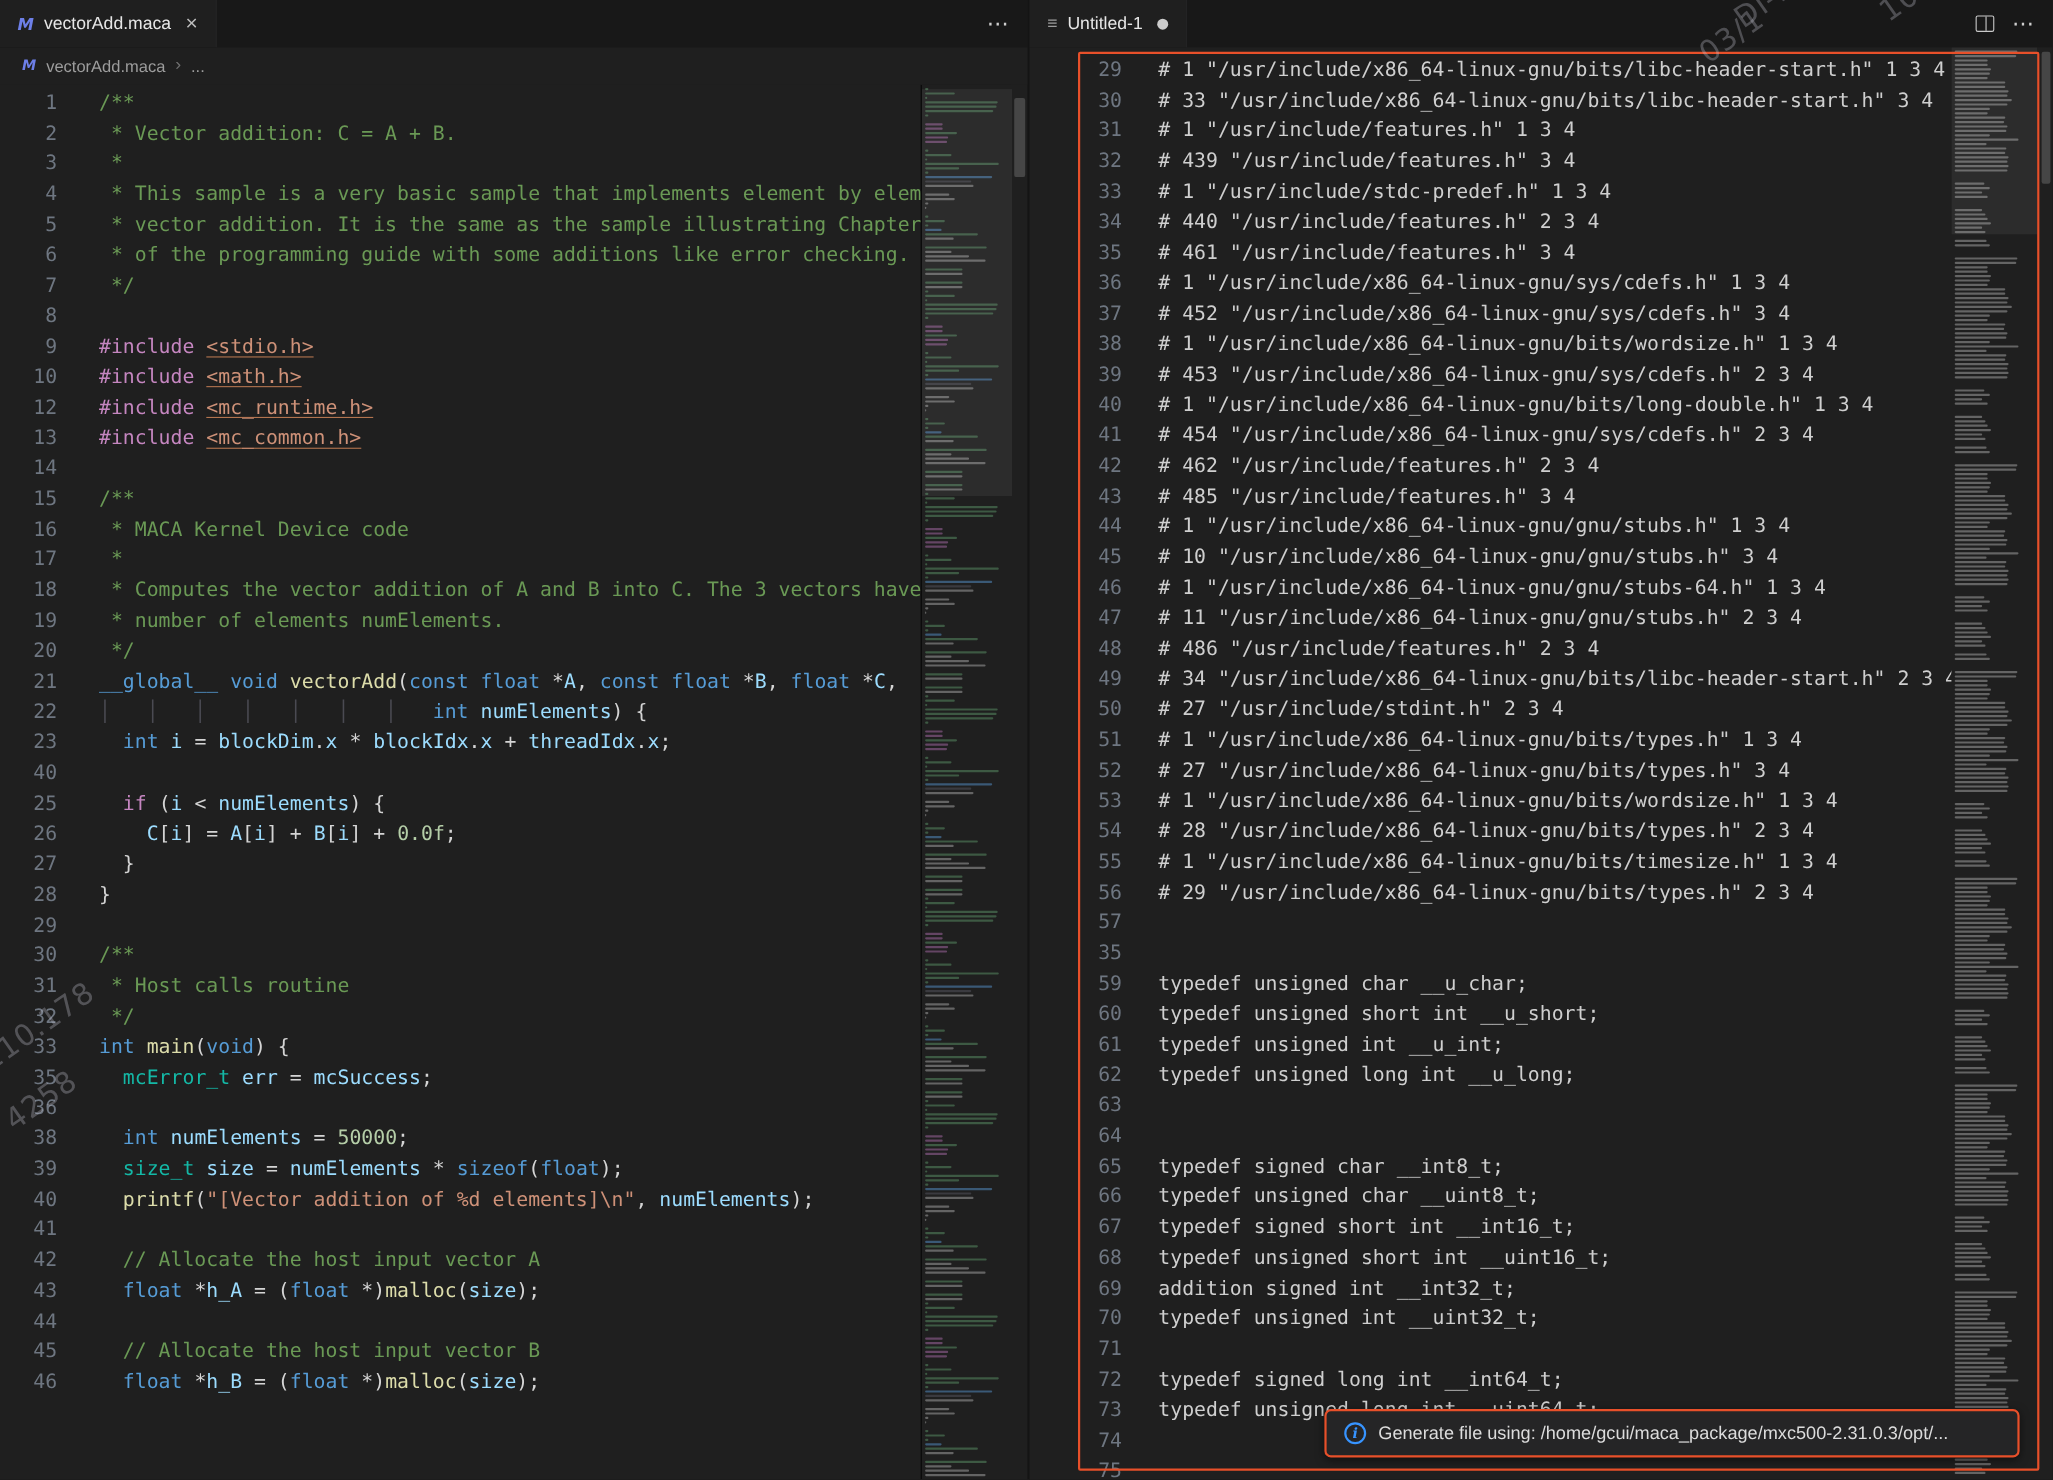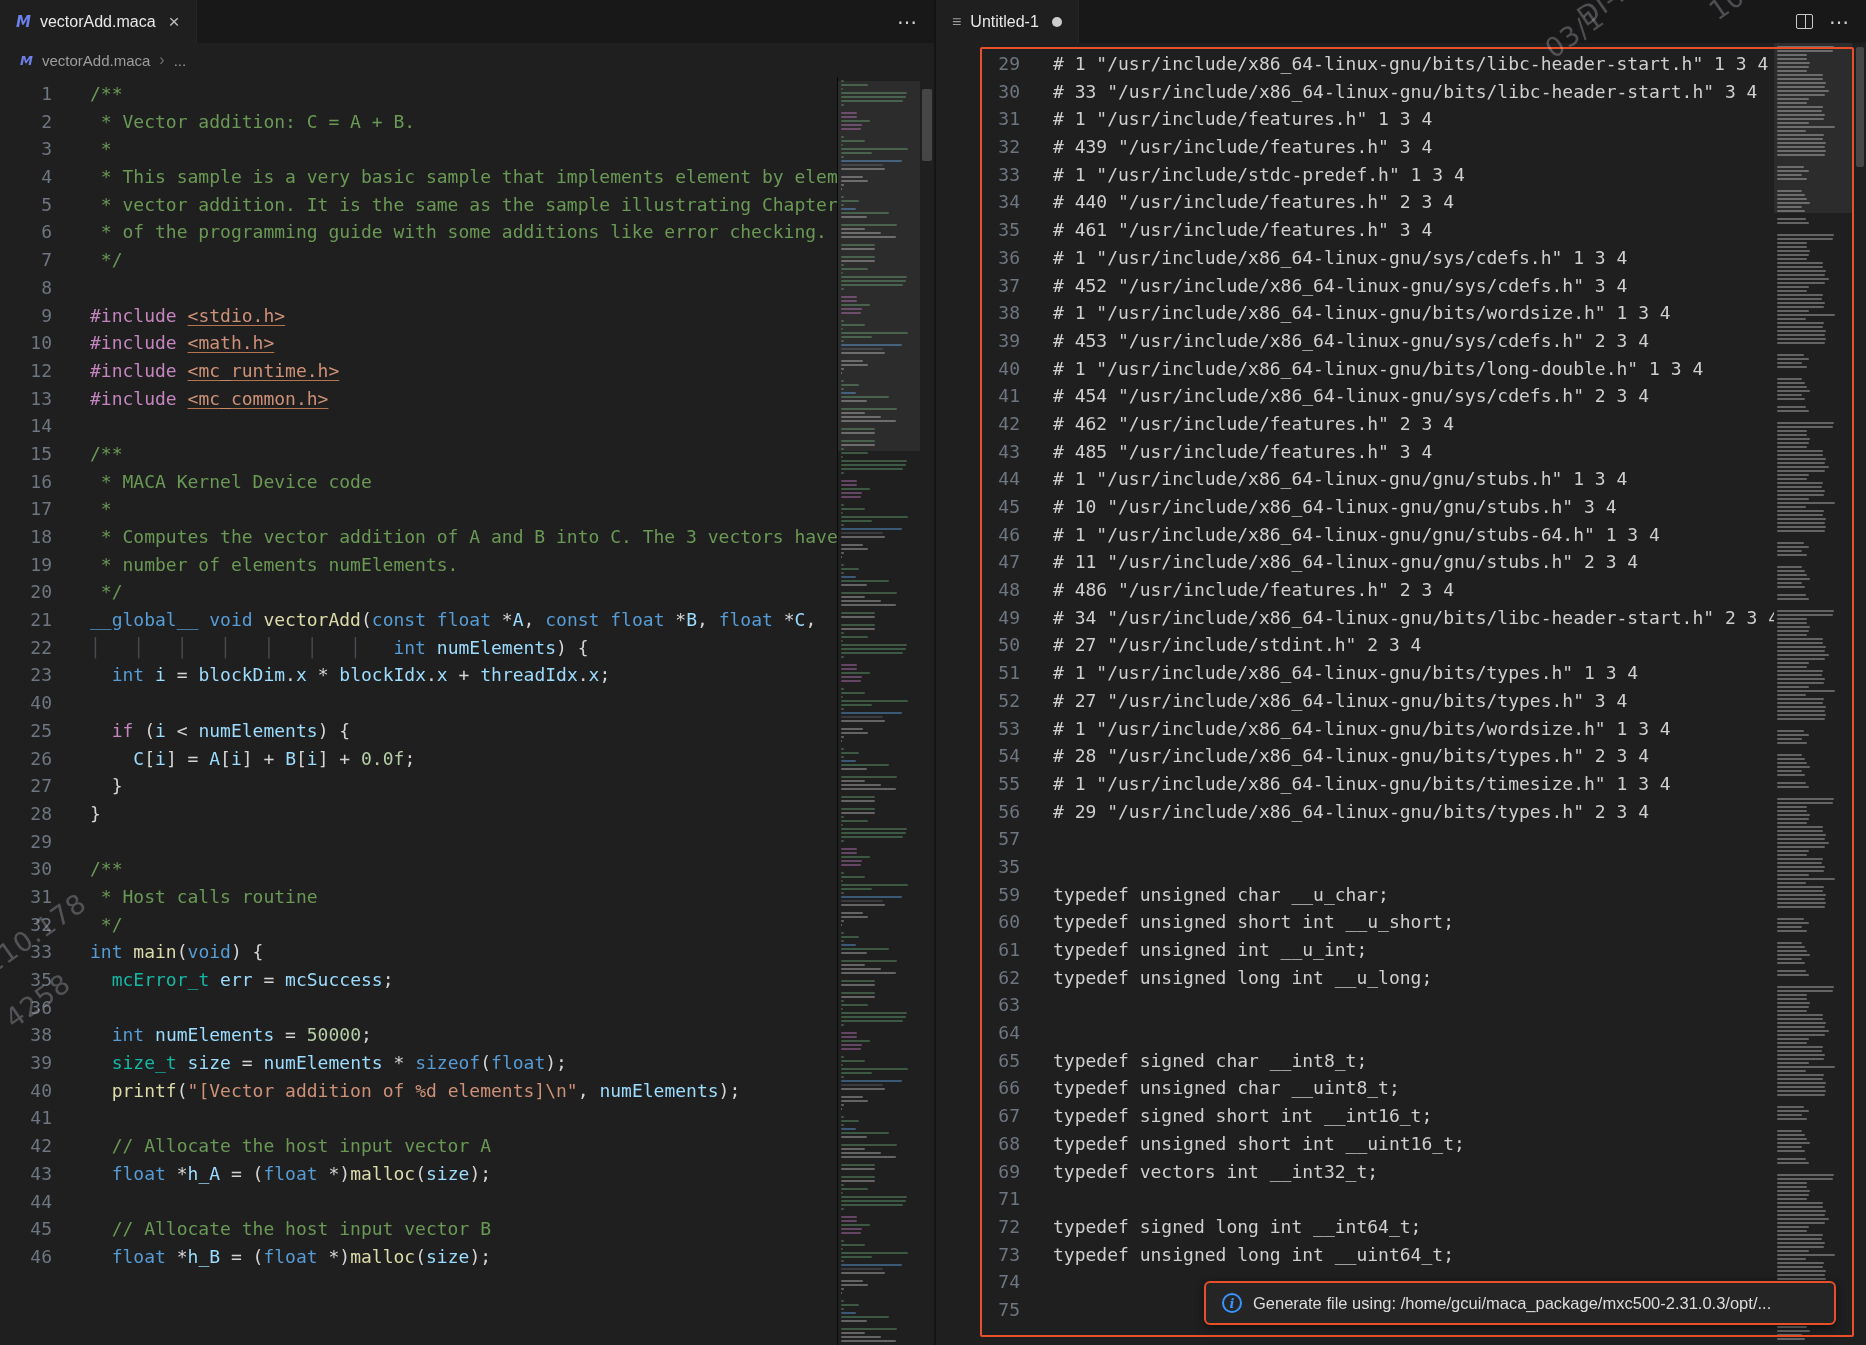--- a/index.html
+++ b/index.html
@@ -542,21 +542,22 @@
             <div class="row"><span class="ln">59</span><span class="tx"><span class="tk-p">typedef unsigned char __u_char;</span></span></div>
             <div class="row"><span class="ln">60</span><span class="tx"><span class="tk-p">typedef unsigned short int __u_short;</span></span></div>
             <div class="row"><span class="ln">61</span><span class="tx"><span class="tk-p">typedef unsigned int __u_int;</span></span></div>
             <div class="row"><span class="ln">62</span><span class="tx"><span class="tk-p">typedef unsigned long int __u_long;</span></span></div>
             <div class="row"><span class="ln">63</span><span class="tx"></span></div>
             <div class="row"><span class="ln">64</span><span class="tx"></span></div>
             <div class="row"><span class="ln">65</span><span class="tx"><span class="tk-p">typedef signed char __int8_t;</span></span></div>
             <div class="row"><span class="ln">66</span><span class="tx"><span class="tk-p">typedef unsigned char __uint8_t;</span></span></div>
             <div class="row"><span class="ln">67</span><span class="tx"><span class="tk-p">typedef signed short int __int16_t;</span></span></div>
             <div class="row"><span class="ln">68</span><span class="tx"><span class="tk-p">typedef unsigned short int __uint16_t;</span></span></div>
-            <div class="row"><span class="ln">69</span><span class="tx"><span class="tk-p">typedef vectors int __int32_t;</span></span></div>
+            <div class="row"><span class="ln">69</span><span class="tx"><span class="tk-p">addition signed int __int32_t;</span></span></div>
+            <div class="row"><span class="ln">70</span><span class="tx"><span class="tk-p">typedef unsigned int __uint32_t;</span></span></div>
             <div class="row"><span class="ln">71</span><span class="tx"></span></div>
             <div class="row"><span class="ln">72</span><span class="tx"><span class="tk-p">typedef signed long int __int64_t;</span></span></div>
             <div class="row"><span class="ln">73</span><span class="tx"><span class="tk-p">typedef unsigned long int __uint64_t;</span></span></div>
             <div class="row"><span class="ln">74</span><span class="tx"></span></div>
             <div class="row"><span class="ln">75</span><span class="tx"></span></div>
           </div>
         <div class="minimap mmB">
           <div class="mslider msB"></div>
         <div class="mrow" style="width: 79.2%; background: rgb(138, 138, 138);"></div>
             <div class="mrow" style="width: 78%; background: rgb(138, 138, 138);"></div>

